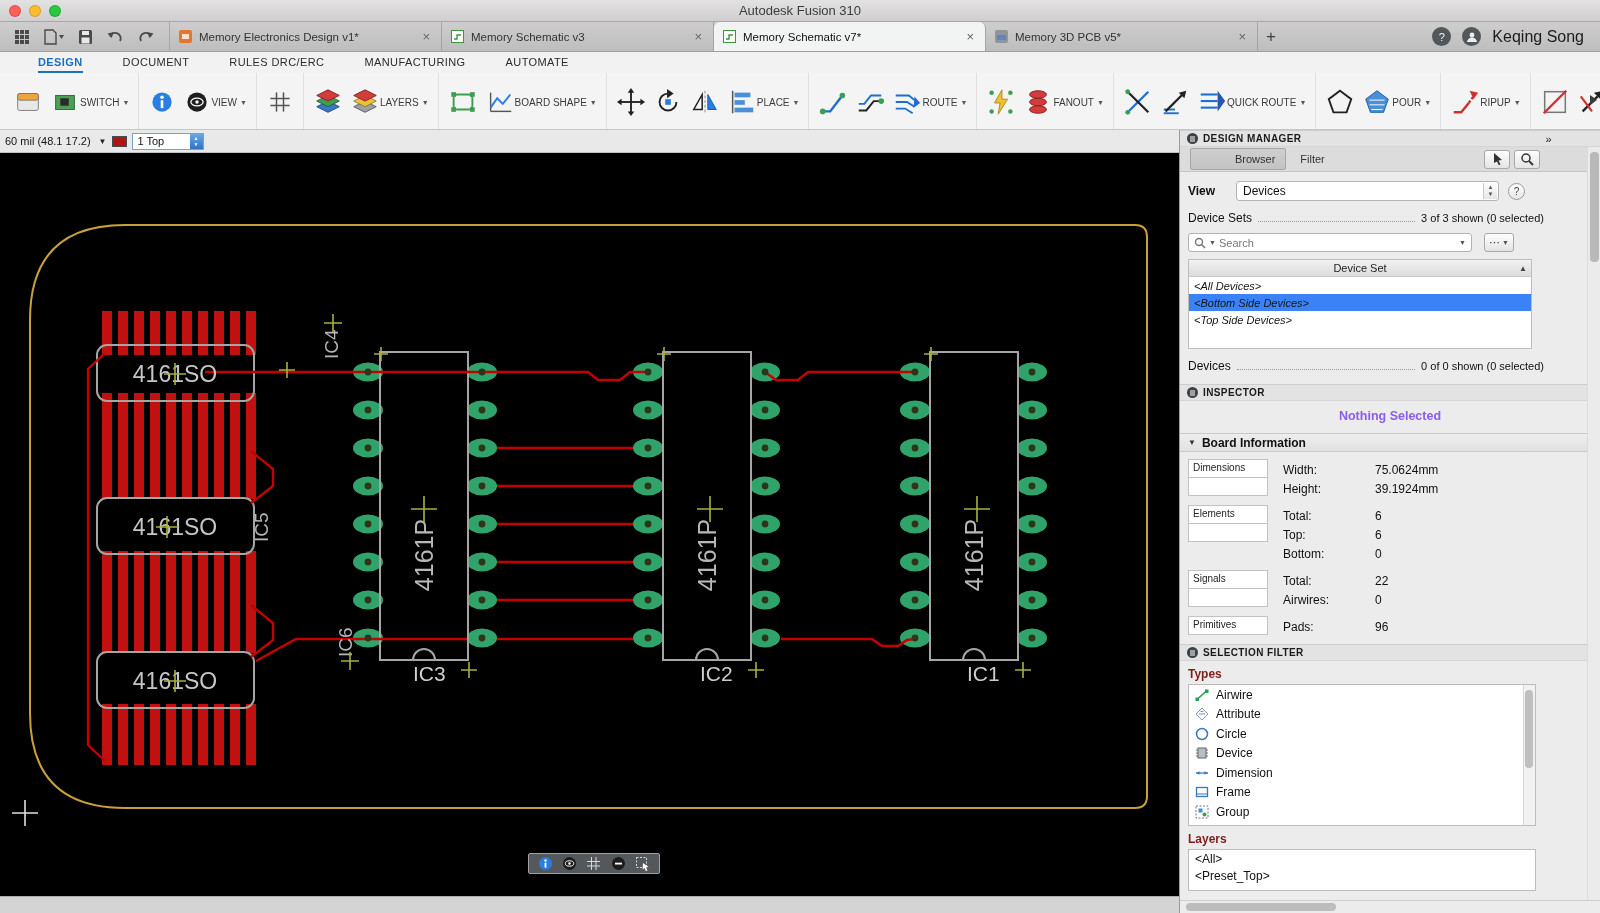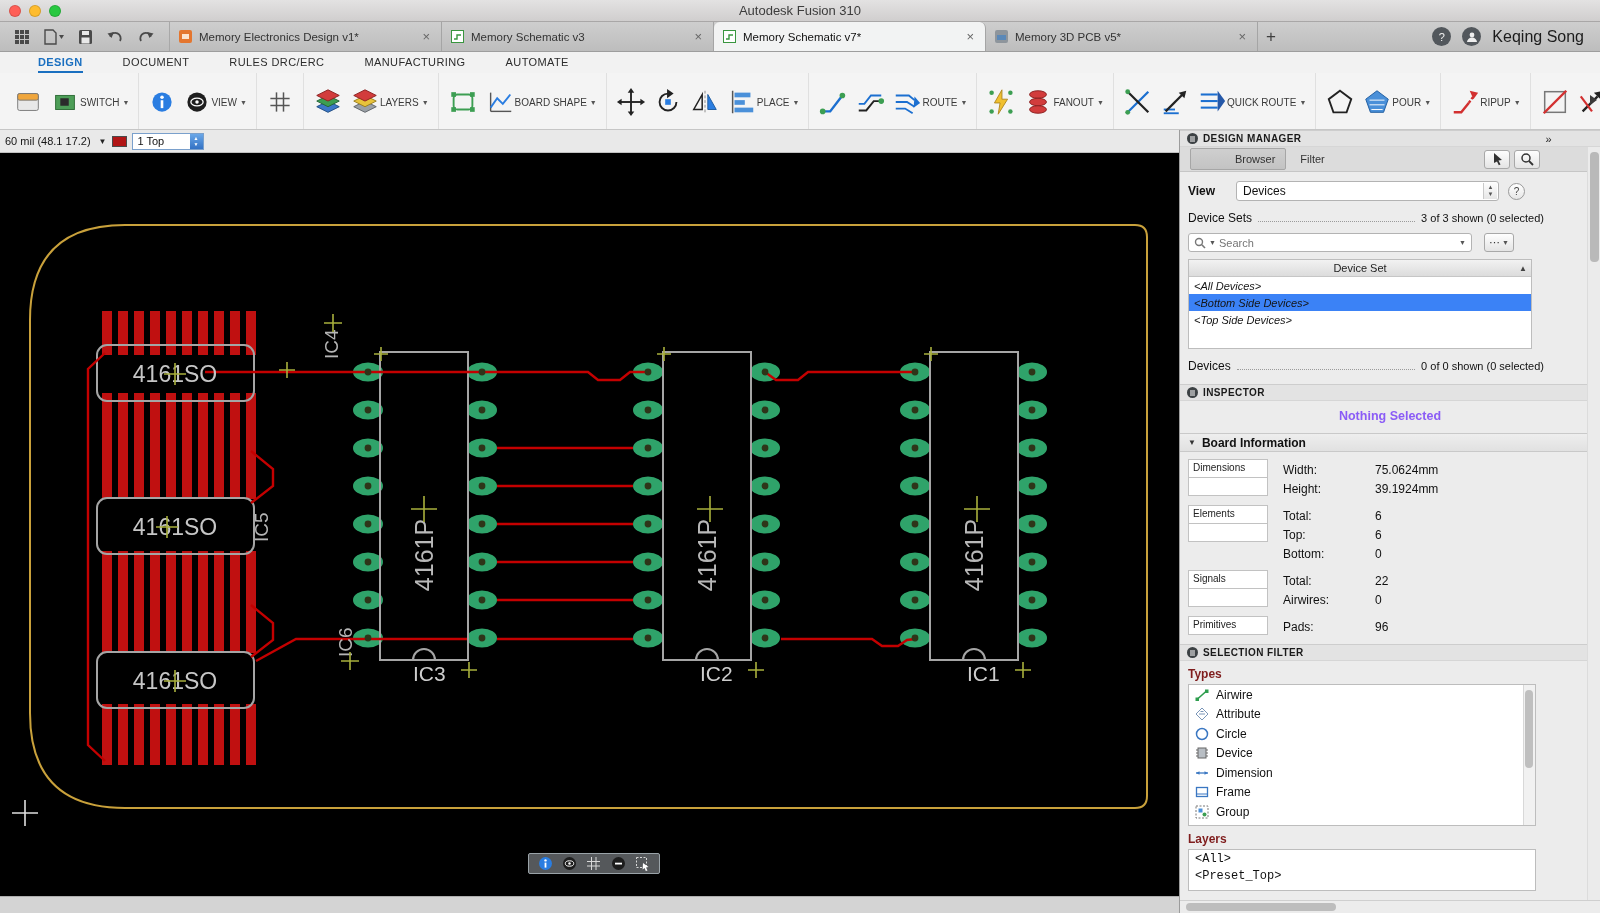--- a/index.html
+++ b/index.html
@@ -140,21 +140,21 @@
   .ig-row { height:19px; display:flex; align-items:center; font-size:12px; color:#111; }
   .ig-row .lbl { width:92px; }
 
   .sf-label { margin:6px 8px 0; font-size:12px; font-weight:bold; color:#7f1d1d; }
   .type-list { position:relative; margin:3px 8px 0; width:348px; height:142px; background:#fff;
                border:1px solid #bdbdbd; overflow:hidden; }
   .type-row { height:19.5px; display:flex; align-items:center; gap:7px; padding-left:6px; font-size:12px; color:#111; }
   .type-scroll { position:absolute; top:0; right:0; bottom:0; width:12px; background:#f1f1f1; border-left:1px solid #d8d8d8; }
   .type-thumb { position:absolute; top:5px; right:2px; width:8px; height:78px; background:#bfbfbf; border-radius:4px; }
 
-  .layer-list { margin:3px 8px 0; width:348px; height:42px; background:#fff; border:1px solid #bdbdbd;font-family:Liberation Mono, monospace; }
+  .layer-list { margin:3px 8px 0; width:348px; height:42px; background:#fff; border:1px solid #bdbdbd; }
   .layer-row { height:17px; display:flex; align-items:center; padding-left:6px; font-size:12px; color:#111; }
 
   .panel-hscroll { position:absolute; bottom:0; left:0; right:0; height:13px; background:#ececec;
                    border-top:1px solid #cfcfcf; }
   .h-thumb { position:absolute; left:6px; top:2px; width:150px; height:8px; background:#bdbdbd; border-radius:4px; }
   .vscroll { position:absolute; top:17px; right:0; bottom:13px; width:13px; background:#ebebeb;
              border-left:1px solid #dcdcdc; z-index:5; }
   .vthumb { position:absolute; top:5px; left:2px; width:9px; height:110px; background:#b9b9b9; border-radius:4px; }
 </style>
 </head>

